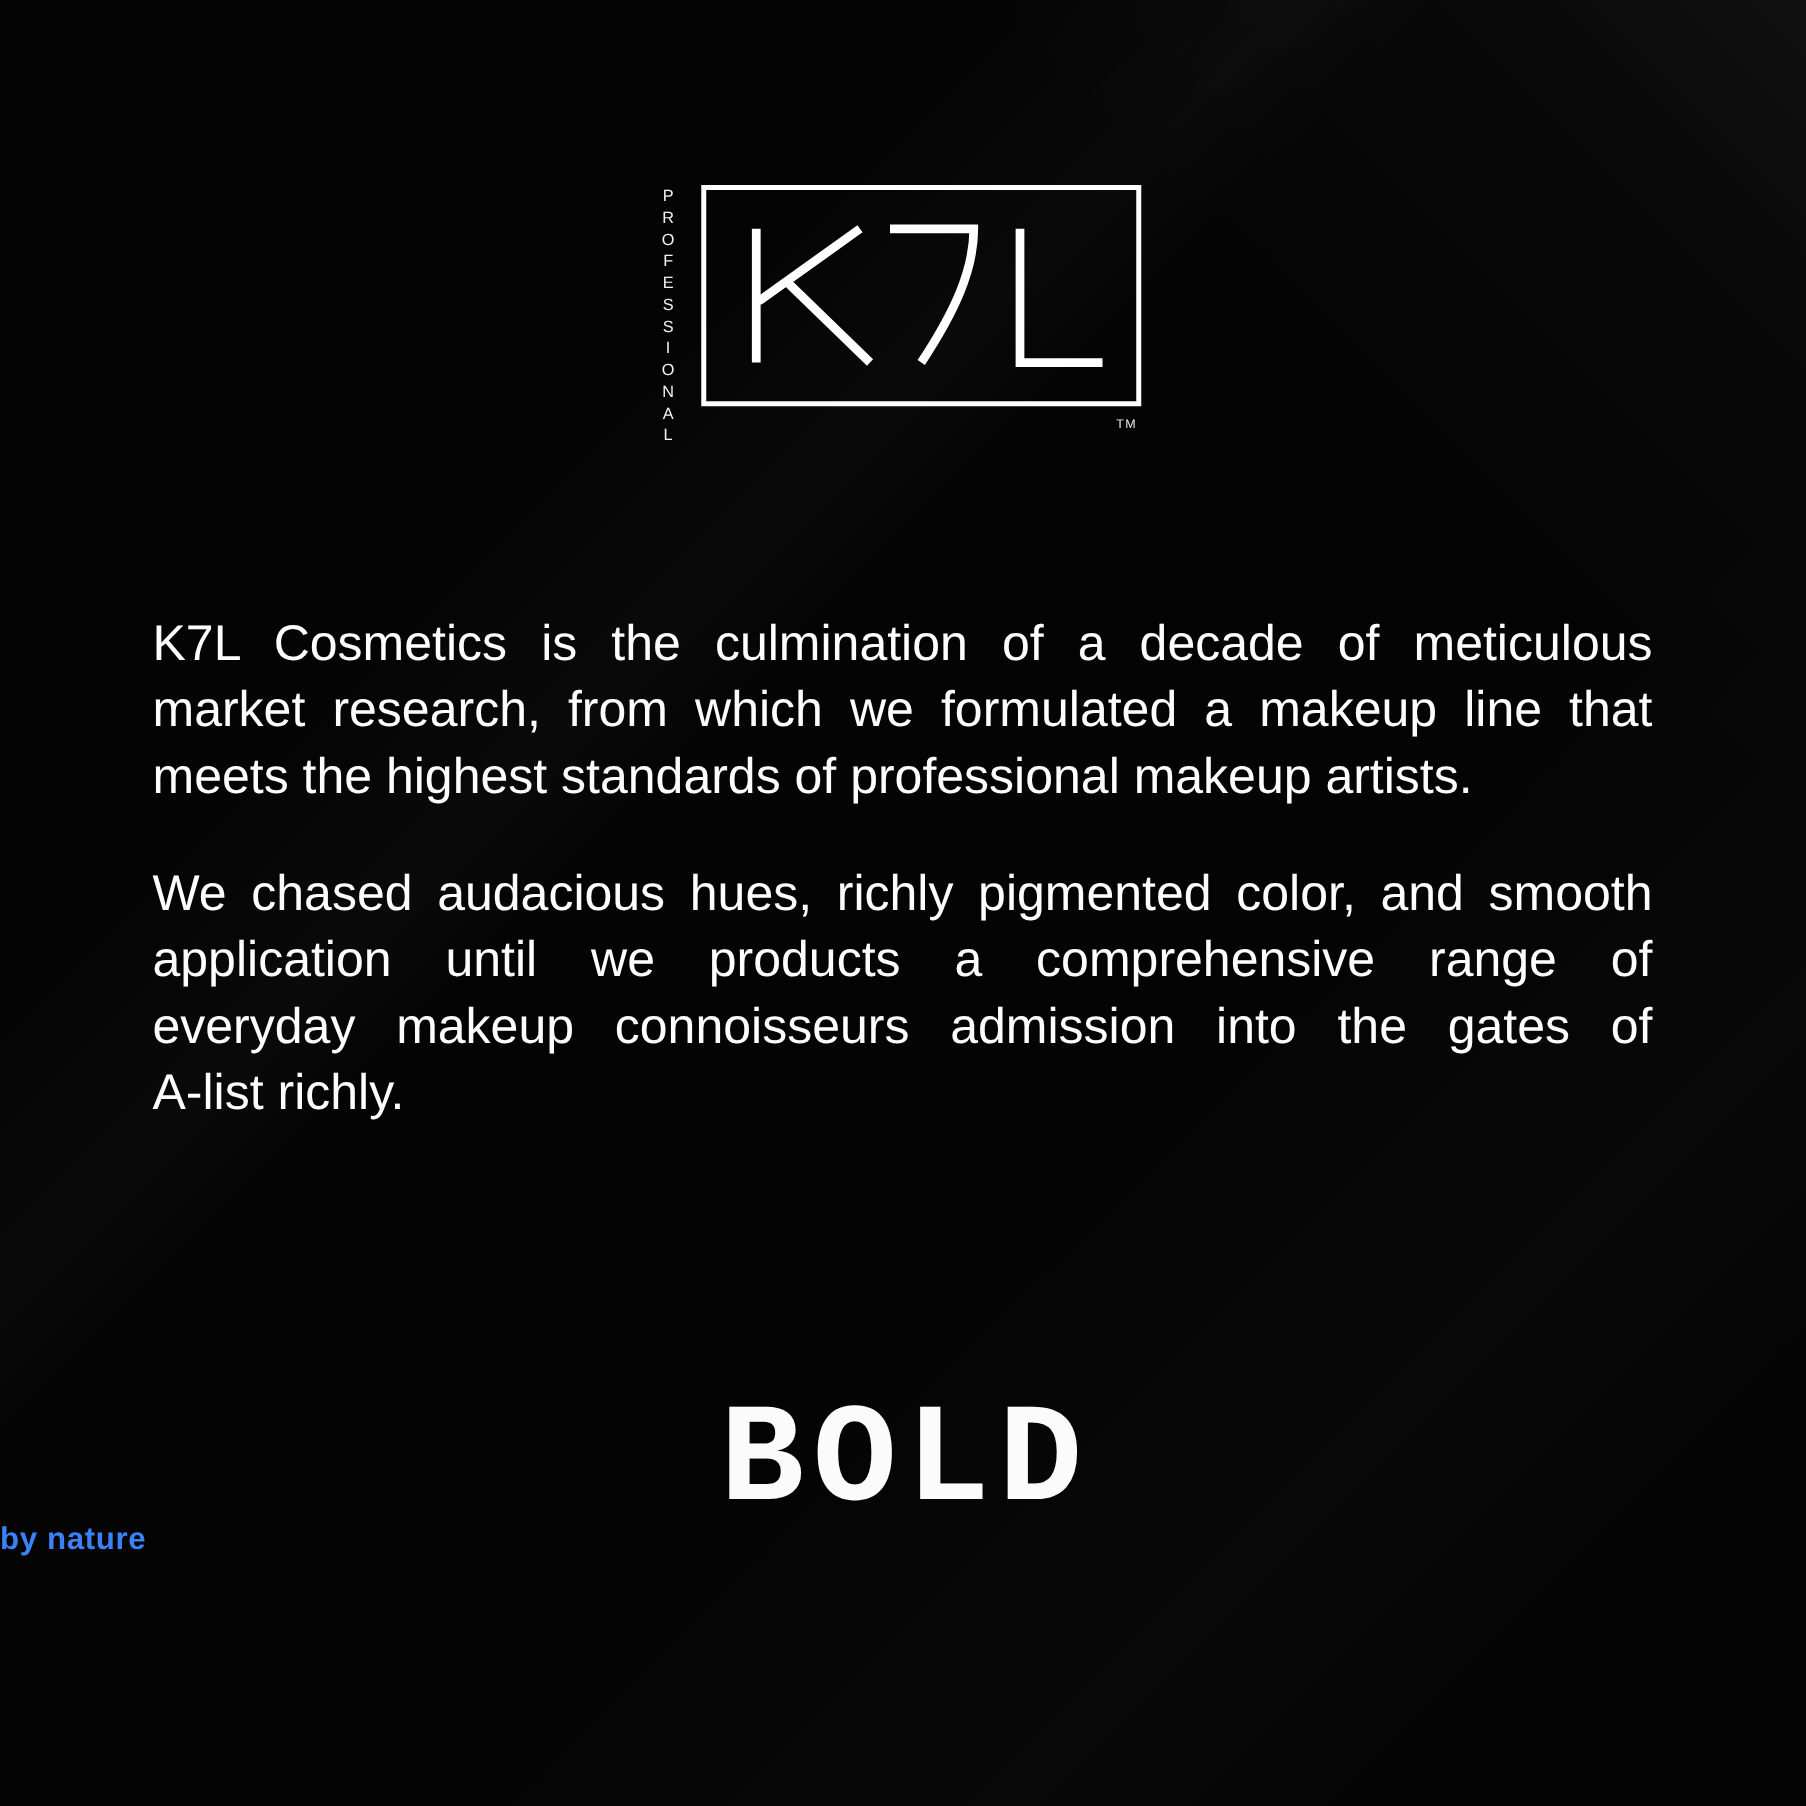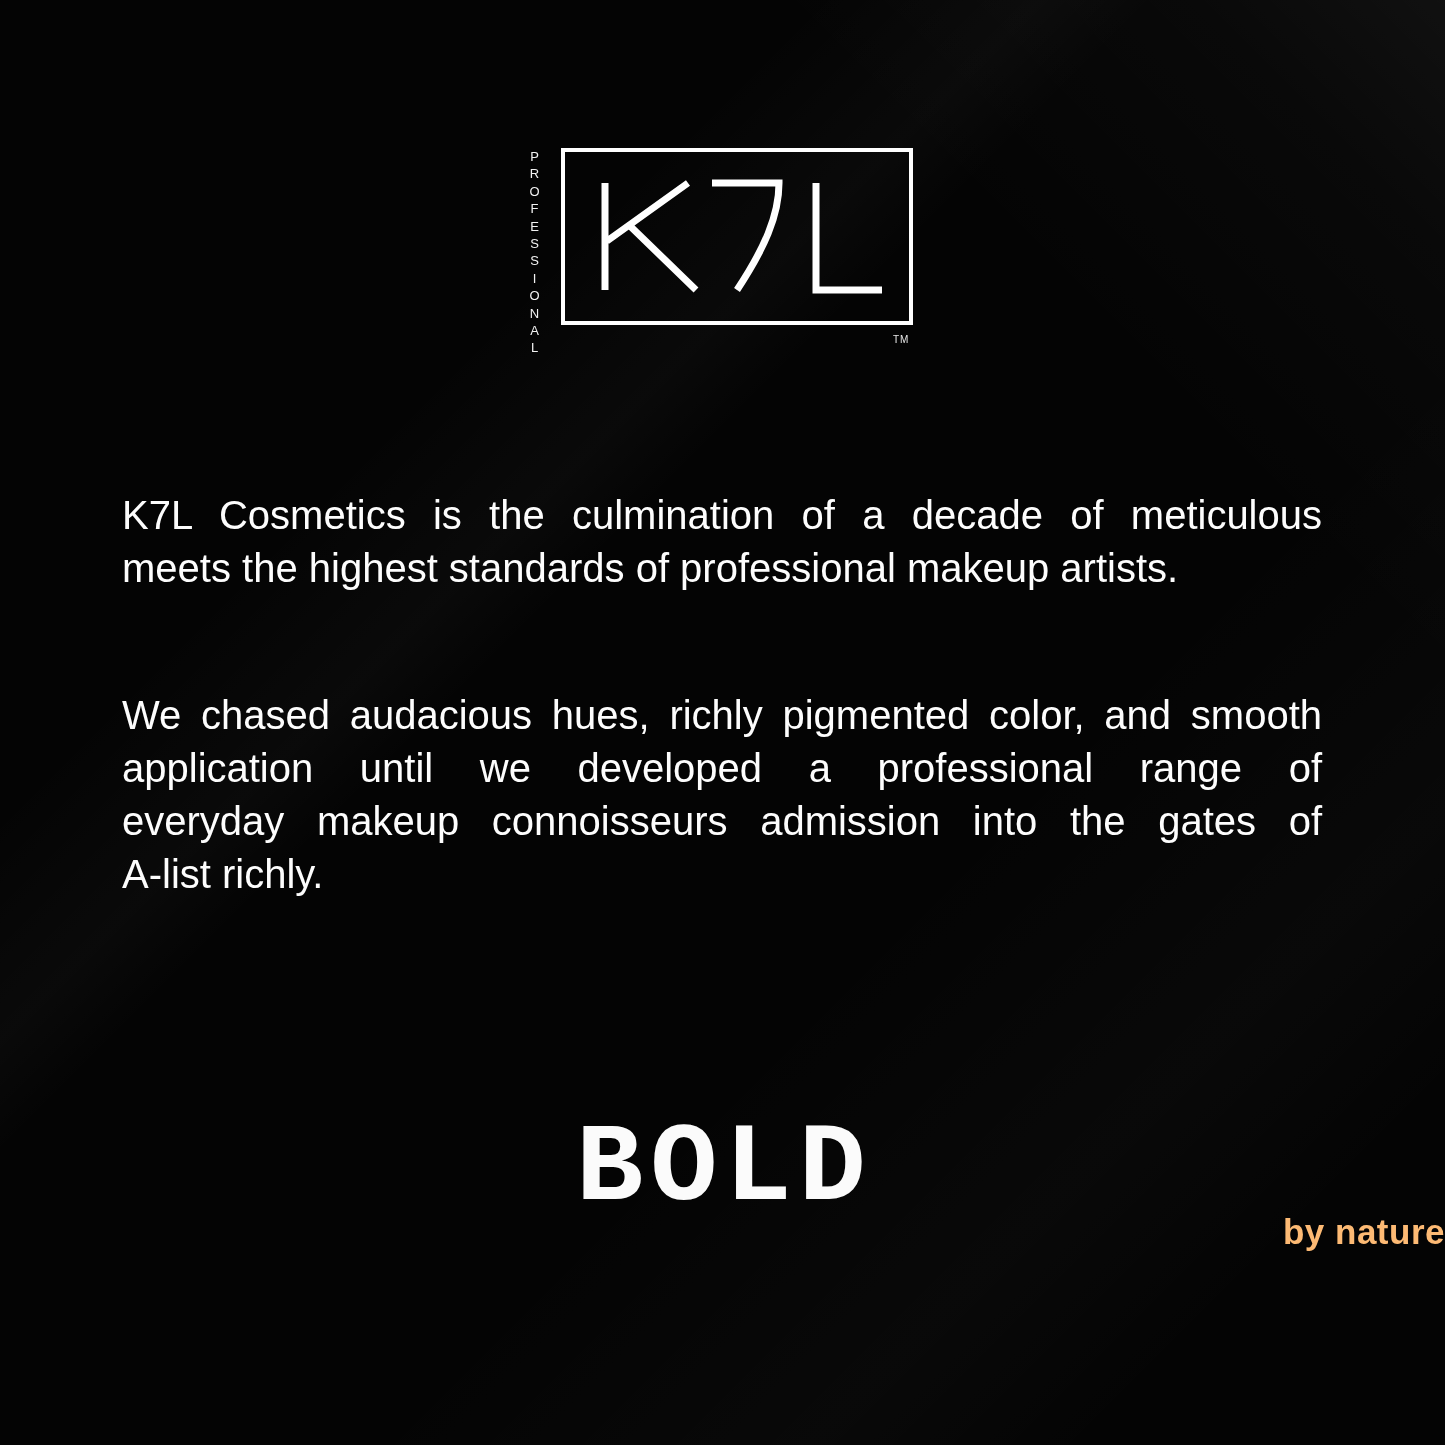--- a/index.html
+++ b/index.html
@@ -80,26 +80,26 @@
     font-weight: 700;
     letter-spacing: 7px;
     margin-left: 4px;
     color: #fbfbfb;
     font-family: Liberation Mono, monospace;
   }
   .tagline-subtitle {
     position: absolute;
     left: 0; right: 0;
     top: 1214px;
-    text-align: right;
-    font-size: 35px;
+    text-align: left;
+    font-size: 25px;
     line-height: 35px;
     font-weight: 700;
     letter-spacing: 0.5px;
-    color: #fdba74;
+    color: #3b82f6;
   }
 </style>
 </head>
 <body>
 
 <div id="canvas">
 
   <div class="bg-texture"></div>
 
   <div class="prof-vertical">PROFESSIONAL</div>
@@ -112,26 +112,27 @@
       <path class="st" d="M147,31 L214,31 C214,64 199,97 172,138"></path>
 
       <path class="st" d="M251,31 V138 H317"></path>
     </svg>
   </div>
 
   <div class="tm-mark">TM</div>
 
   <div class="para para-1">
     <div class="jl">K7L Cosmetics is the culmination of a decade of meticulous</div>
+    <div class="jl">market research, from which we formulated a makeup line that</div>
     <div class="cl">meets the highest standards of professional makeup artists.</div>
   </div>
 
   <div class="para para-2">
     <div class="jl">We chased audacious hues, richly pigmented color, and smooth</div>
-    <div class="jl">application until we developed a professional range of</div>
+    <div class="jl">application until we products a comprehensive range of</div>
     <div class="jl">everyday makeup connoisseurs admission into the gates of</div>
     <div class="cl">A-list richly.</div>
   </div>
 
   <div class="tagline-title">BOLD</div>
   <div class="tagline-subtitle">by nature</div>
 
 </div>
 
 </body></html>

